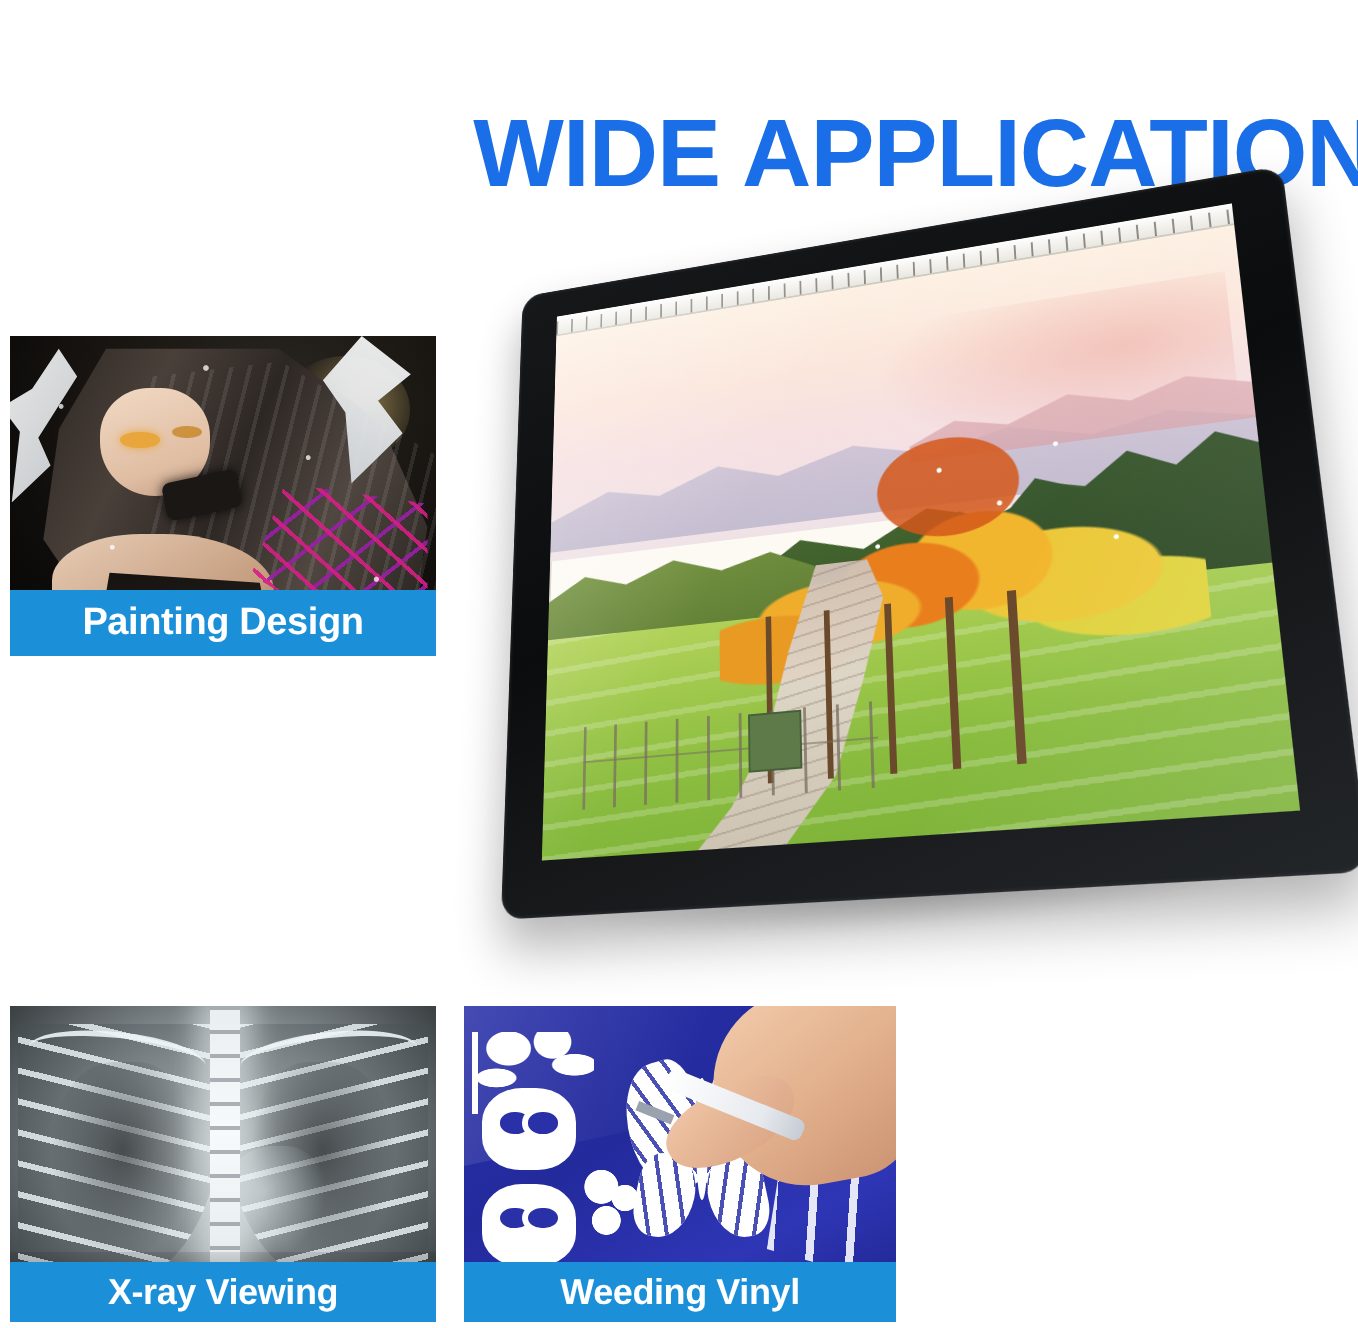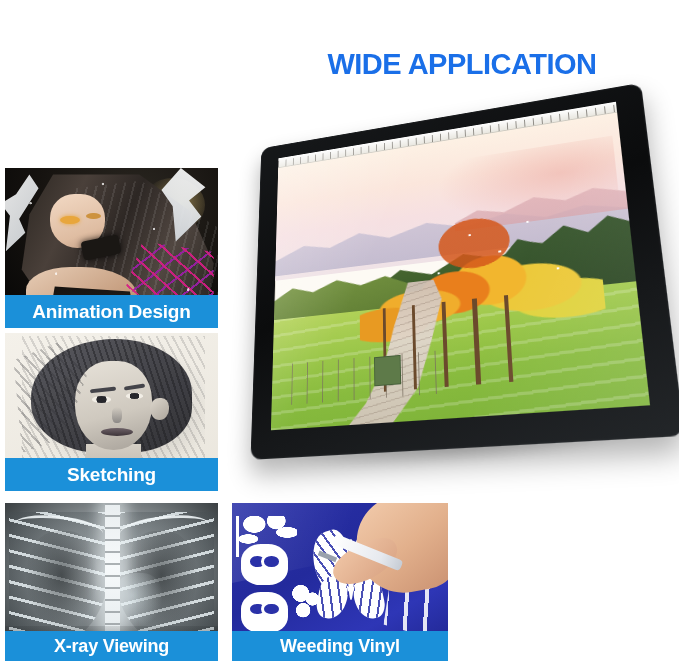--- a/index.html
+++ b/index.html
@@ -8,21 +8,21 @@
     width:679px;height:664px;background:#ffffff;overflow:hidden;
     font-family:"Liberation Sans","DejaVu Sans",sans-serif;
     position:relative;
   }
   #stage{position:relative;width:679px;height:664px;background:#fff;}
 
   
   .headline{
     position:absolute;left:252px;top:18px;width:420px;height:55px;
     display:flex;align-items:center;justify-content:center;
-    font-size:29px;font-weight:bold;letter-spacing:-0.5px;
+    font-size:48px;font-weight:bold;letter-spacing:-0.5px;
     color:#1a6fe8;white-space:nowrap;
   }
 
   
   .tile{position:absolute;overflow:hidden;background:#e9ebe8;}
   .tile .art{position:absolute;inset:0;overflow:hidden;}
   .caption{
     position:absolute;left:0;right:0;bottom:0;height:33px;
     background:#1b90d9;color:#ffffff;
     display:flex;align-items:center;justify-content:center;
@@ -389,41 +389,23 @@
       <div class="an-dress"></div>
       <div class="an-face"></div>
       <div class="an-eye"></div>
       <div class="an-eye2"></div>
       <div class="an-ribbon"></div>
       <div class="an-pink"></div>
       <div class="an-pink2"></div>
       <div class="an-feather2"></div>
       <div class="an-dust"></div>
     </div>
-    <div class="caption">Animation Design</div>
+    <div class="caption">Painting Design</div>
   </div>
 
-  <div class="tile" id="tile-sketching">
-    <div class="art">
-      <div class="sk-bg"></div>
-      <div class="sk-shade"></div>
-      <div class="sk-hair"></div>
-      <div class="sk-neck"></div>
-      <div class="sk-face"></div>
-      <div class="sk-ear"></div>
-      <div class="sk-brow"></div>
-      <div class="sk-brow2"></div>
-      <div class="sk-eye"></div>
-      <div class="sk-eye2"></div>
-      <div class="sk-nose"></div>
-      <div class="sk-mouth"></div>
-      <div class="sk-strokes"></div>
-    </div>
-    <div class="caption">Sketching</div>
-  </div>
 
   <div class="tile b" id="tile-vinyl">
     <div class="art">
       <div class="wv-bg"></div>
       <div class="wv-sheen"></div>
       <div class="wv-branch"></div>
       <div class="wv-owl">
         <div class="wv-owlbody">
           <div class="wv-owleye" style="left:14%;top:22%"></div>
           <div class="wv-owleye" style="right:14%;top:22%"></div>

